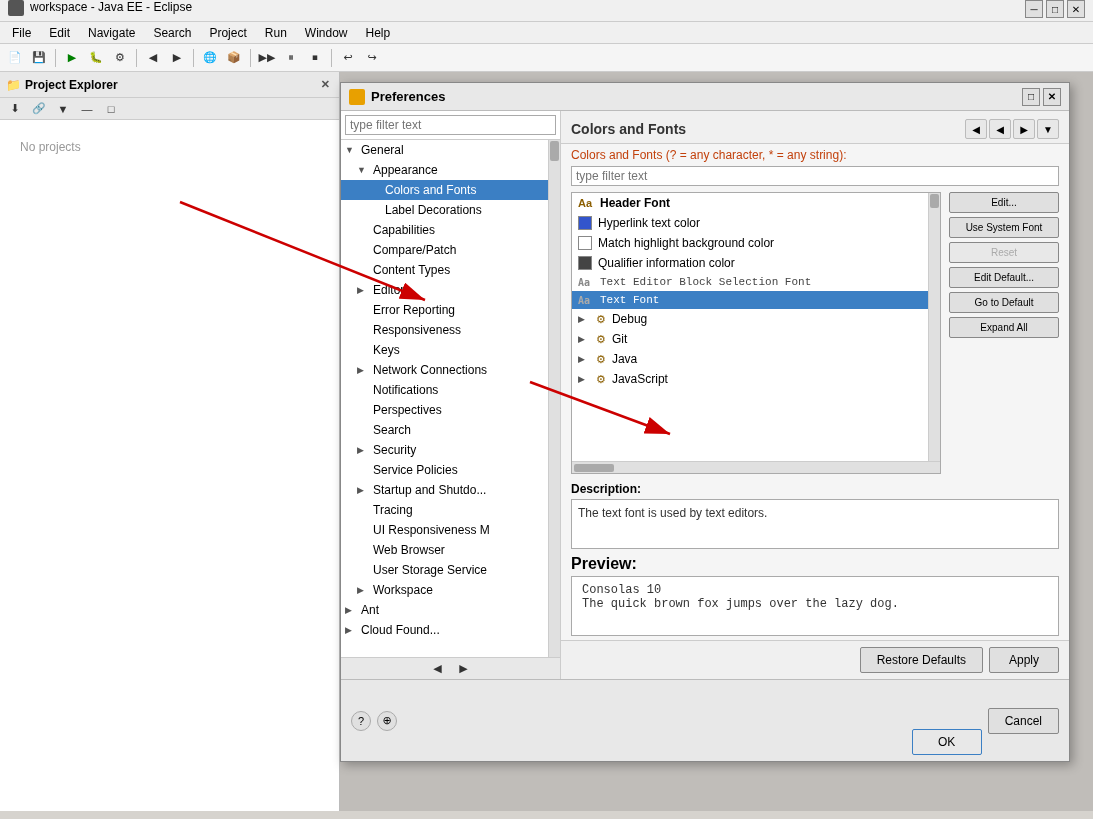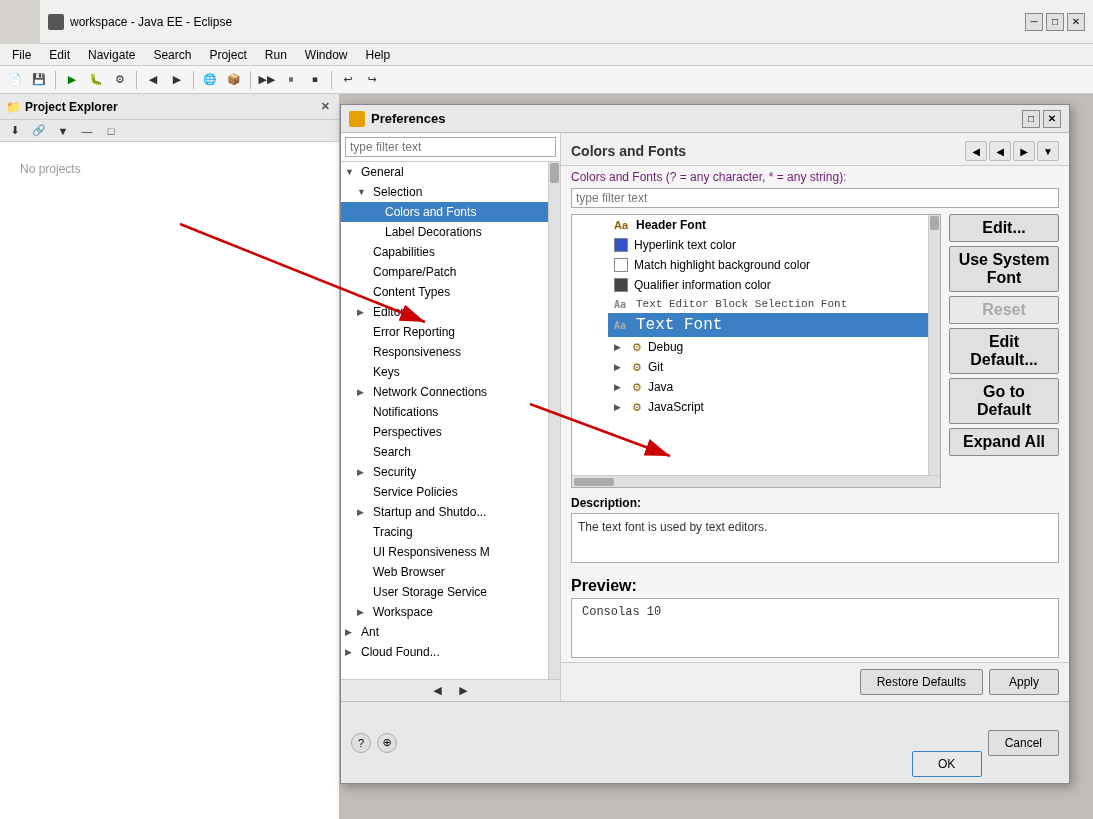--- a/index.html
+++ b/index.html
@@ -9,27 +9,26 @@
       background: #d6d3ce;
       width: 1093px;
       height: 819px;
       overflow: hidden;
       position: relative;
     }
 
     
     .title-bar {
       background: #f0f0f0;
-      height: 44px;
-      display: flex;
-      align-items: center;
+      height: 22px;
+      display: flex;
+      align-items: flex-start;
       padding: 0 8px;
       border-bottom: 1px solid #ccc;
       font-size: 12px;
-      margin-left: 40px;
     }
     .title-bar-icon {
       width: 16px; height: 16px;
       background: #555;
       margin-right: 6px;
       border-radius: 2px;
     }
 
     
     .menu-bar {
@@ -263,21 +262,21 @@
       background: #e8e8e8;
       cursor: pointer;
       display: flex; align-items: center; justify-content: center;
       font-size: 10px;
       border-radius: 2px;
     }
 
     .pref-content-subtitle {
       padding: 4px 10px 2px;
       font-size: 12px;
-      color: #701a75;
+      color: #c2410c;
     }
 
     .pref-content-filter {
       padding: 2px 10px 6px;
     }
     .pref-content-filter input {
       width: 100%;
       padding: 2px 4px;
       border: 1px solid #aaa;
       font-size: 12px;
@@ -296,21 +295,20 @@
       flex: 1;
       border: 1px solid #aaa;
       background: white;
       overflow: hidden;
       display: flex;
       flex-direction: column;
     }
     .colors-list {
       flex: 1;
       overflow-y: auto;
-      margin-left: 36px;
     }
     .colors-list-item {
       padding: 3px 6px;
       cursor: pointer;
       display: flex;
       align-items: center;
       gap: 6px;
       font-size: 12px;
       white-space: nowrap;
     }
@@ -343,45 +341,44 @@
       display: flex;
       flex-direction: column;
       gap: 4px;
       width: 110px;
     }
     .pref-btn {
       padding: 4px 8px;
       border: 1px solid #888;
       background: #e0e0e0;
       cursor: pointer;
-      font-size: 16px;
+      font-size: 10px;
       text-align: center;
       border-radius: 2px;
-      font-weight: bold;
     }
     .pref-btn:disabled { color: #aaa; cursor: default; }
     .pref-btn.disabled { color: #aaa; cursor: default; background: #e8e8e8; }
 
     
     .desc-preview {
       padding: 4px 10px;
     }
     .desc-label {
       font-size: 12px;
       font-weight: bold;
       margin-bottom: 3px;
     }
     .desc-box {
       border: 1px solid #aaa;
       background: white;
       padding: 6px;
       font-size: 12px;
       color: #333;
       min-height: 50px;
-      margin-bottom: 14px;
+      margin-bottom: 6px;
     }
     .preview-label {
       font-size: 16px;
       font-weight: bold;
       margin-bottom: 3px;
     }
     .preview-box {
       border: 1px solid #aaa;
       background: white;
       padding: 6px 10px;
@@ -505,21 +502,21 @@
           <div class="pref-nav-scroll">
             <div class="pref-nav-list">
 
               <div class="tree-item">
                 <span class="tree-expand">▼</span>
                 <span>General</span>
               </div>
 
               <div class="tree-item tree-indent-1">
                 <span class="tree-expand">▼</span>
-                <span>Selection</span>
+                <span>Appearance</span>
               </div>
 
               <div class="tree-item tree-indent-2 selected">
                 <span class="tree-expand" style="color:white;"> </span>
                 <span>Colors and Fonts</span>
               </div>
 
               <div class="tree-item tree-indent-2">
                 <span class="tree-expand"> </span>
                 <span>Label Decorations</span>
@@ -688,21 +685,21 @@
                     <span>Qualifier information color</span>
                   </div>
 
                   <div class="colors-list-item">
                     <span class="color-icon-aa-mono" style="font-family:monospace; color:#888; font-size:10px;">Aa</span>
                     <span style="font-family:'Courier New', monospace; font-size:11px; color:#444;">Text Editor Block Selection Font</span>
                   </div>
 
                   <div class="colors-list-item selected">
                     <span class="color-icon-aa-mono" style="font-family:monospace; color:#aaa; font-size:10px;">Aa</span>
-                    <span style="font-family:'Courier New', monospace; font-size:16px;">Text Font</span>
+                    <span style="font-family:'Courier New', monospace; font-size:11px;">Text Font</span>
                   </div>
 
                   <div class="colors-list-item">
                     <span class="group-expand">▶</span>
                     <span style="color:#8b5e00; font-size:11px;">⚙</span>
                     <span>Debug</span>
                   </div>
 
                   <div class="colors-list-item">
                     <span class="group-expand">▶</span>
@@ -746,20 +743,21 @@
           </div>
 
           <div class="desc-preview">
             <div class="desc-label">Description:</div>
             <div class="desc-box">
               <span>The text font is used by text editors.</span>
             </div>
             <div class="preview-label">Preview:</div>
             <div class="preview-box">
               <div>Consolas 10</div>
+              <div>The quick brown fox jumps over the lazy dog.</div>
             </div>
           </div>
 
           <div class="dialog-buttons">
             <button class="dialog-btn">Restore Defaults</button>
             <button class="dialog-btn">Apply</button>
           </div>
 
         </div>
       </div>

